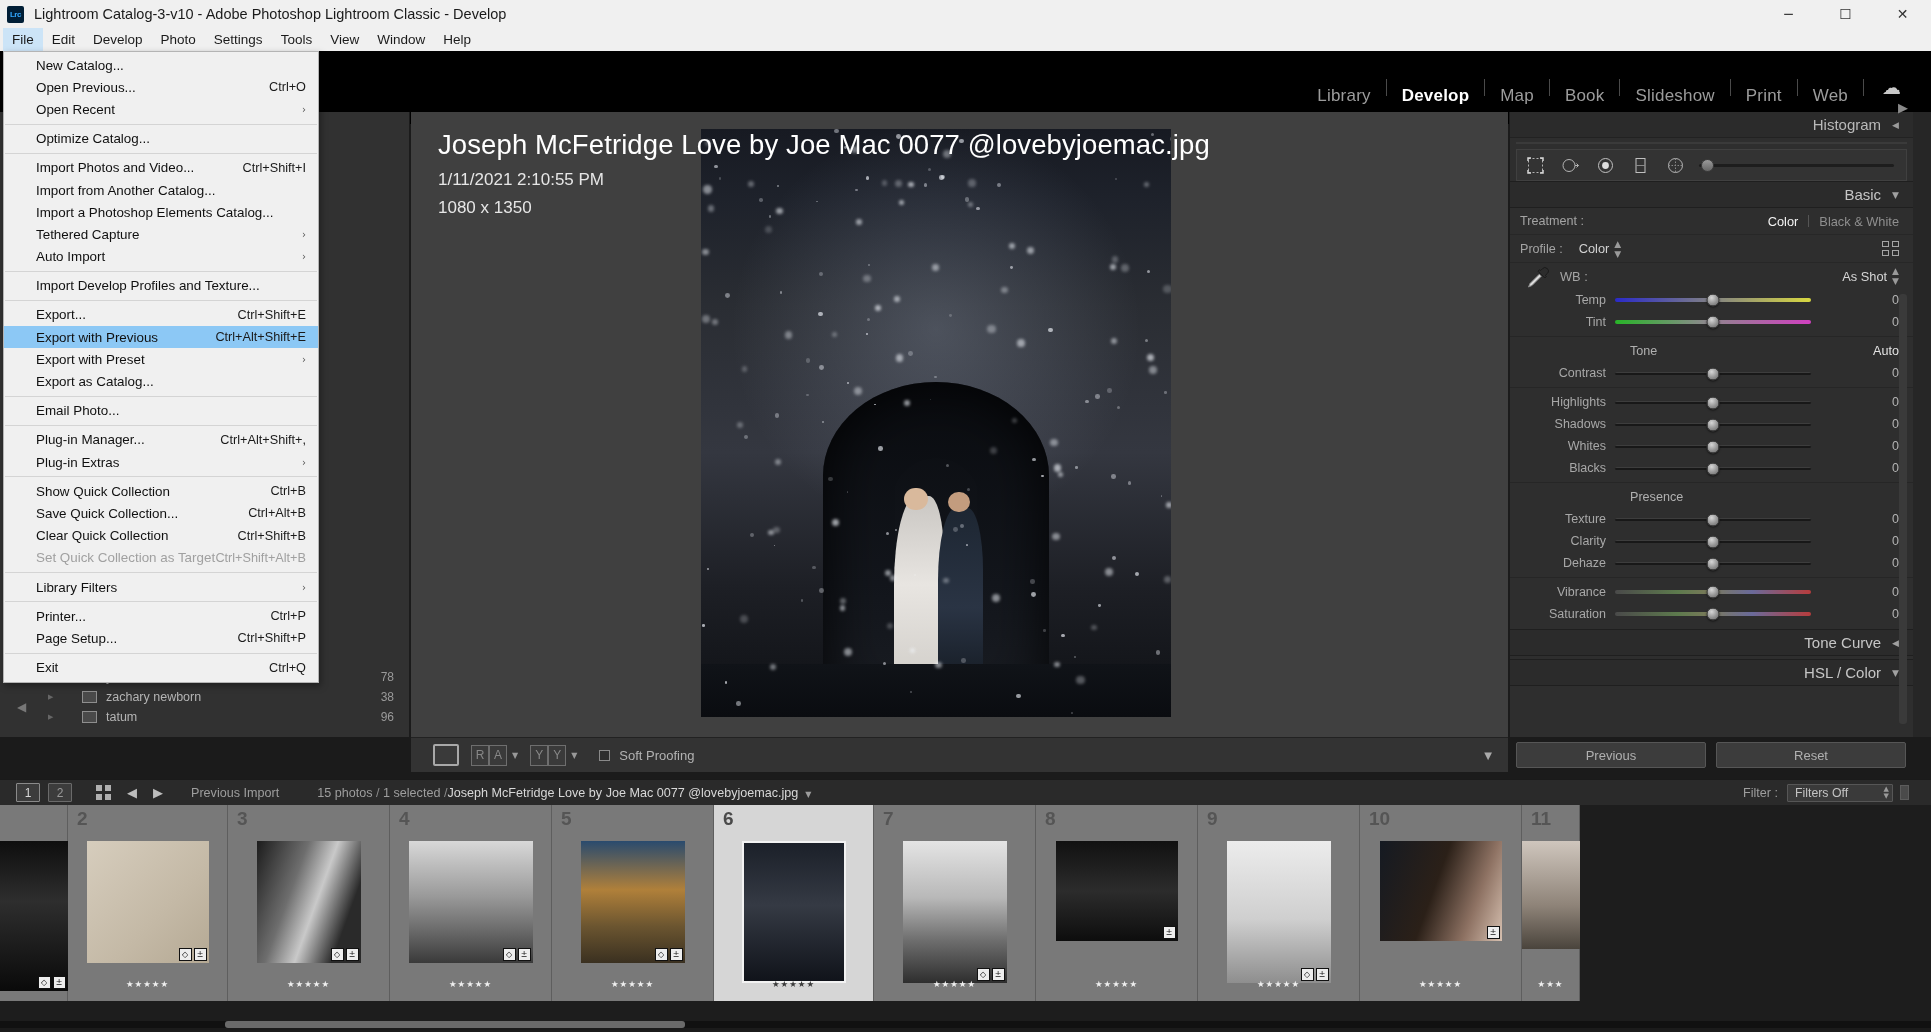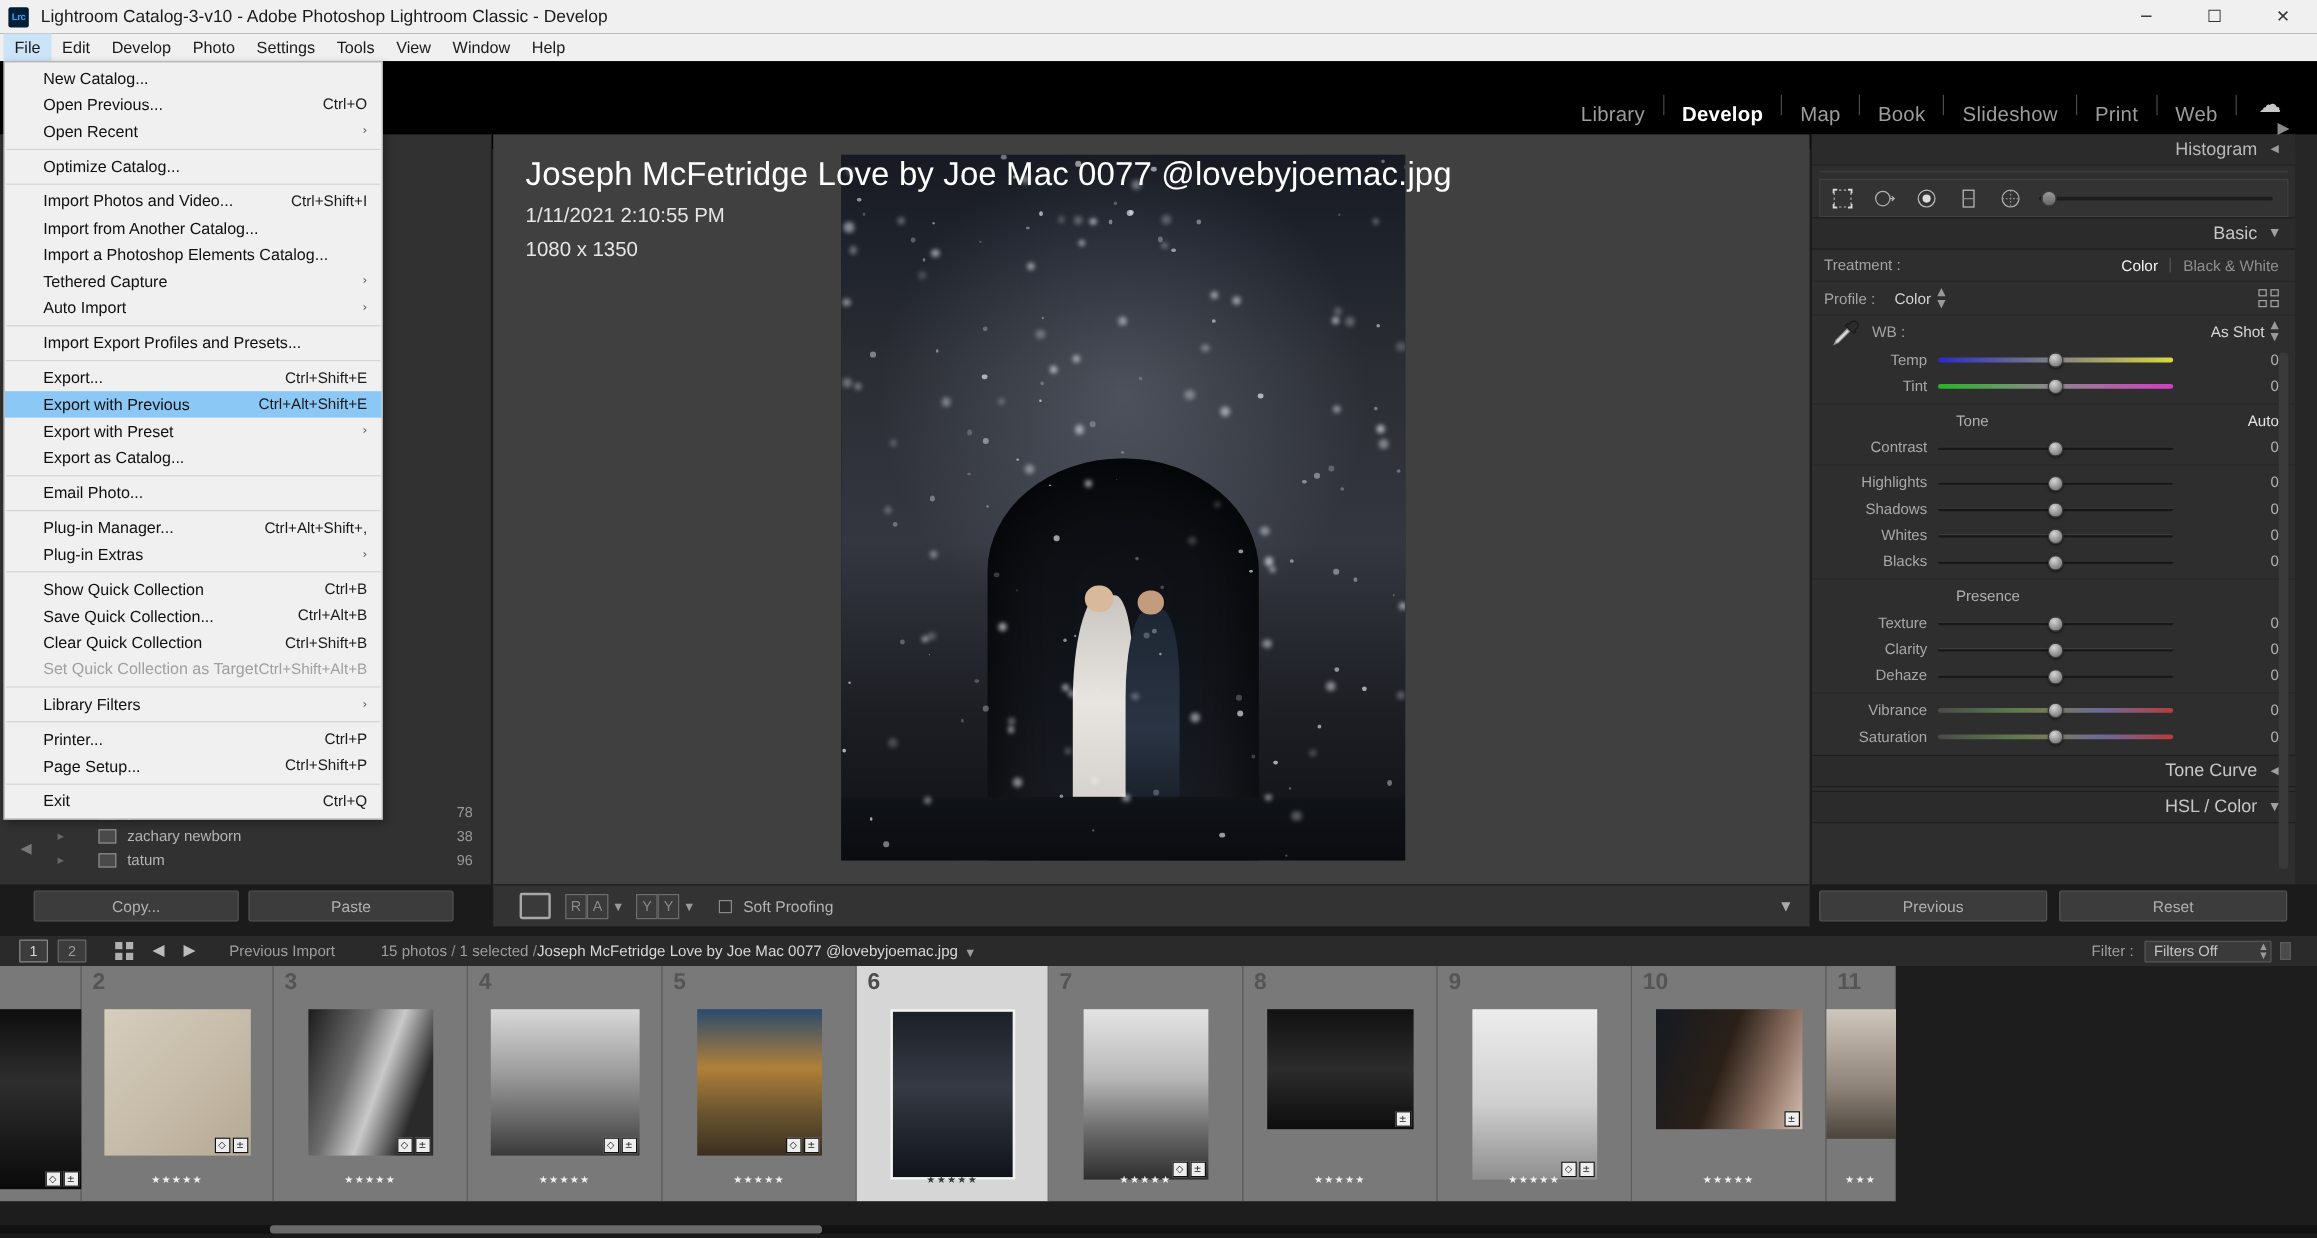--- a/index.html
+++ b/index.html
@@ -424,24 +424,20 @@
         <div class="folder-row">
           <span class="tri">▶</span>
           <span class="ficon"></span>
           <span class="fname">tatum</span>
           <span class="fcount">96</span>
         </div>
       </div>
   </div>
   <div class="left-collapse">◀</div>
 
-  <div class="left-bottom">
-    <div class="lbtn">Copy...</div>
-    <div class="lbtn">Paste</div>
-  </div>
 
   <div class="center">
     <div class="photo-wrap">
       <div class="photo"></div>
       <div class="arch"></div>
       <div class="couple">
         <div class="dress"></div>
         <div class="groom"></div>
         <div class="head1"></div>
         <div class="head2"></div>
@@ -1006,21 +1002,21 @@
       <div class="dd-row">
         <span>Tethered Capture</span>
         <span class="arrow">›</span>
       </div>
       <div class="dd-row">
         <span>Auto Import</span>
         <span class="arrow">›</span>
       </div>
       <div class="dd-sep"></div>
       <div class="dd-row">
-        <span>Import Export Profiles and Presets...</span>
+        <span>Import Develop Profiles and Texture...</span>
       </div>
       <div class="dd-sep"></div>
       <div class="dd-row">
         <span>Export...</span>
         <span class="sc">Ctrl+Shift+E</span>
       </div>
       <div class="dd-row sel">
         <span>Export with Previous</span>
         <span class="sc">Ctrl+Alt+Shift+E</span>
       </div>

